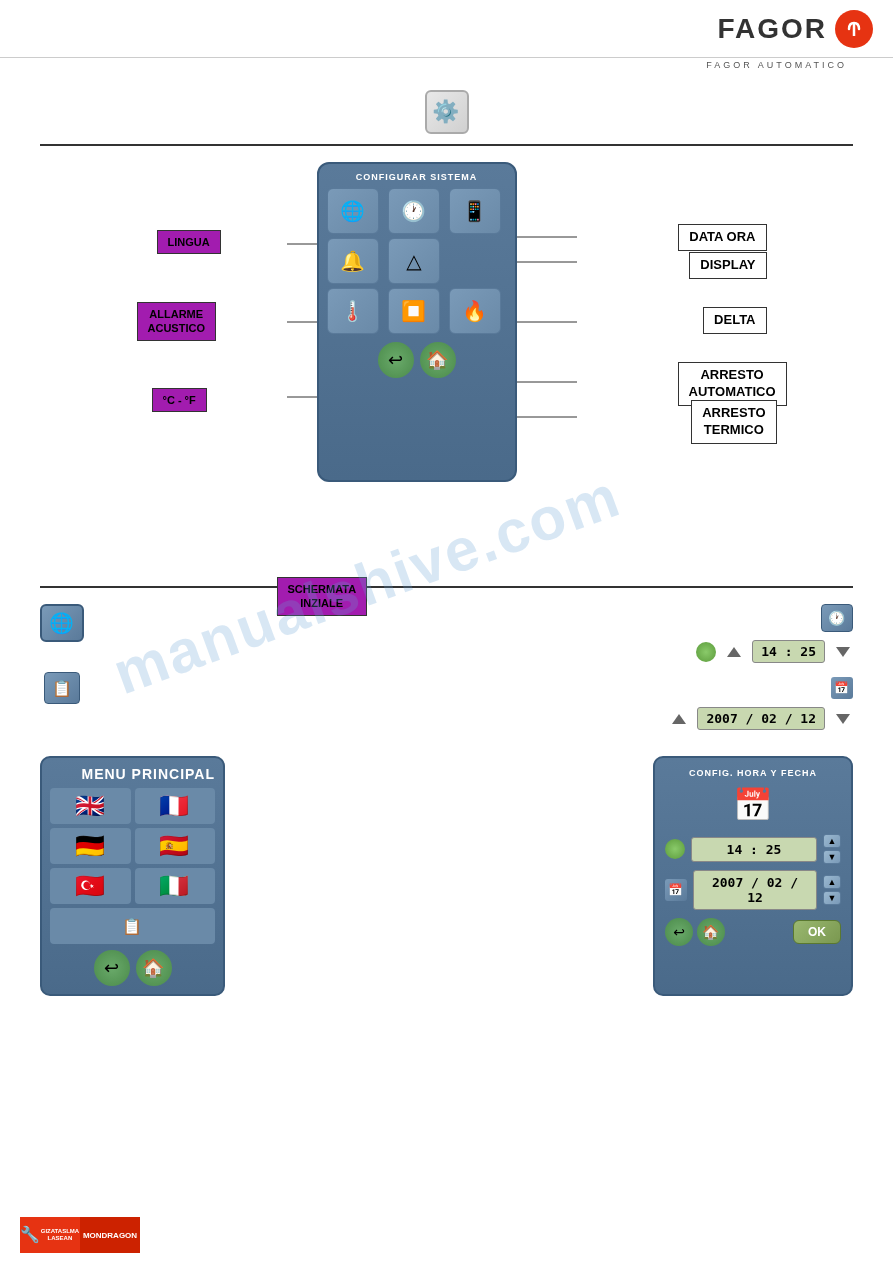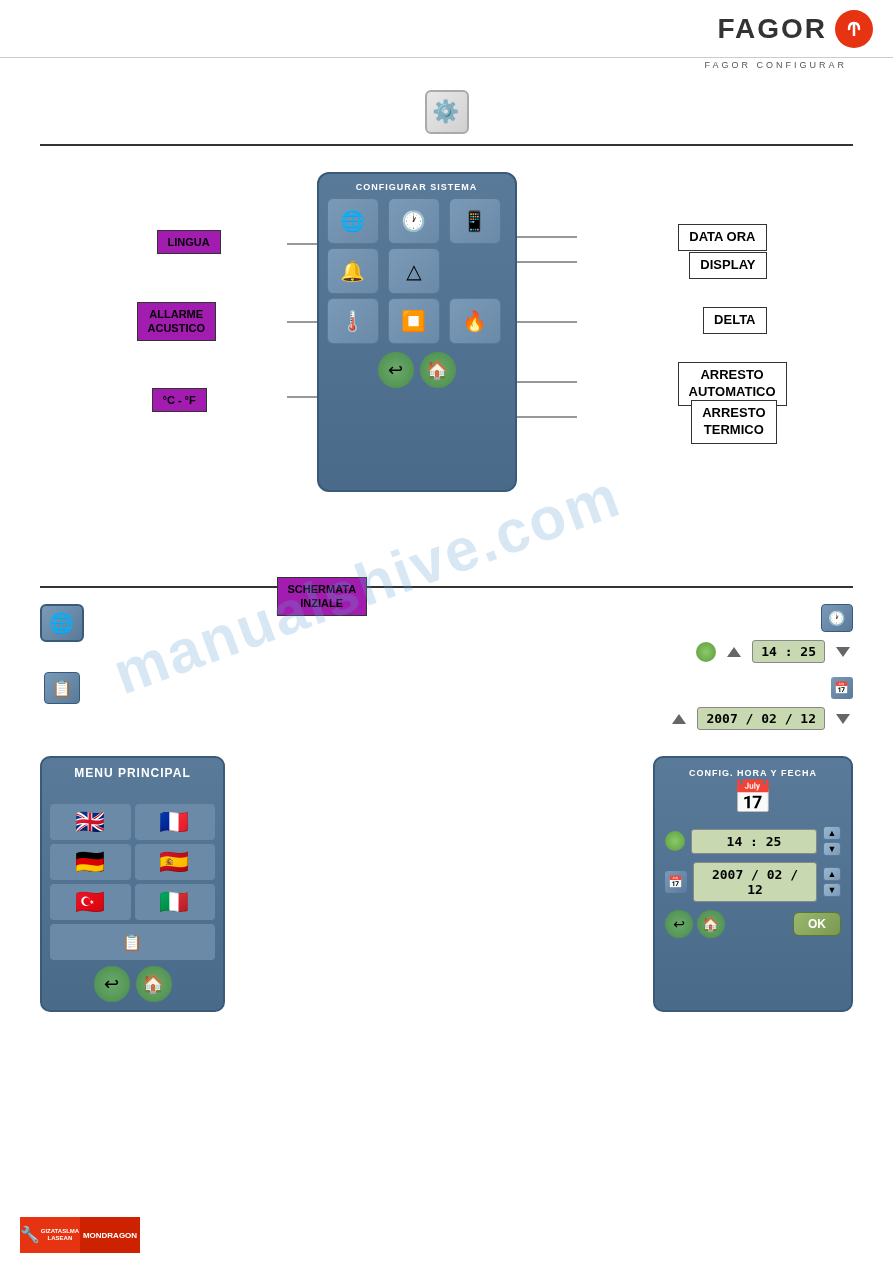--- a/index.html
+++ b/index.html
@@ -77,21 +77,21 @@
     .section-line {
       border-top: 2px solid #333;
       margin: 4px 0 16px;
       width: 100%;
     }
 
     
     .config-panel {
       position: absolute;
       left: 220px;
-      top: 10px;
+      top: 0;
       width: 200px;
       height: 320px;
       background: linear-gradient(180deg, #5a7a9a 0%, #4a6a8a 100%);
       border-radius: 12px;
       padding: 8px;
       border: 2px solid #3a5a7a;
     }
     .config-panel-title {
       text-align: center;
       color: white;
@@ -229,44 +229,44 @@
 
     
     .menu-panel {
       width: 185px;
       background: linear-gradient(180deg, #5a7a9a 0%, #4a6a8a 100%);
       border-radius: 10px;
       padding: 8px;
       border: 2px solid #3a5a7a;
     }
     .menu-panel-title {
-      text-align: center;
+      text-align: right;
       color: white;
-      font-size: 12px;
+      font-size: 14px;
       font-weight: bold;
       letter-spacing: 1px;
-      margin-bottom: 24px;
+      margin-bottom: 6px;
     }
 
     
     .hora-fecha-panel {
       width: 200px;
       background: linear-gradient(180deg, #5a7a9a 0%, #4a6a8a 100%);
       border-radius: 10px;
       padding: 10px;
       border: 2px solid #3a5a7a;
       margin-left: auto;
     }
     .hora-fecha-title {
       text-align: center;
       color: white;
       font-size: 9px;
       font-weight: bold;
       letter-spacing: 1px;
-      margin-bottom: 0;
+      margin-bottom: 8px;
     }
     .hora-fecha-icon {
       display: flex;
       justify-content: center;
       margin-bottom: 10px;
       font-size: 32px;
     }
     .hora-row {
       display: flex;
       align-items: center;
@@ -465,21 +465,21 @@
   <div class="fagor-logo">
     <span class="fagor-text">FAGOR</span>
     <div class="fagor-circle">
       <svg width="22" height="22" viewBox="0 0 22 22">
         <path d="M6 11 Q6 5 11 5 Q16 5 16 11" stroke="white" stroke-width="2.5" fill="none" stroke-linecap="round"></path>
         <line x1="11" y1="5" x2="11" y2="18" stroke="white" stroke-width="2.5"></line>
       </svg>
     </div>
   </div>
 </div>
-<div class="fagor-industrial">FAGOR CONFIGURAR</div>
+<div class="fagor-industrial">FAGOR AUTOMATICO</div>
 
 <div class="main-content">
 
   <div class="settings-icon-area">
     <div class="settings-icon">⚙️</div>
   </div>
   <div class="section-line"></div>
 
   <div class="diagram-container">
 

